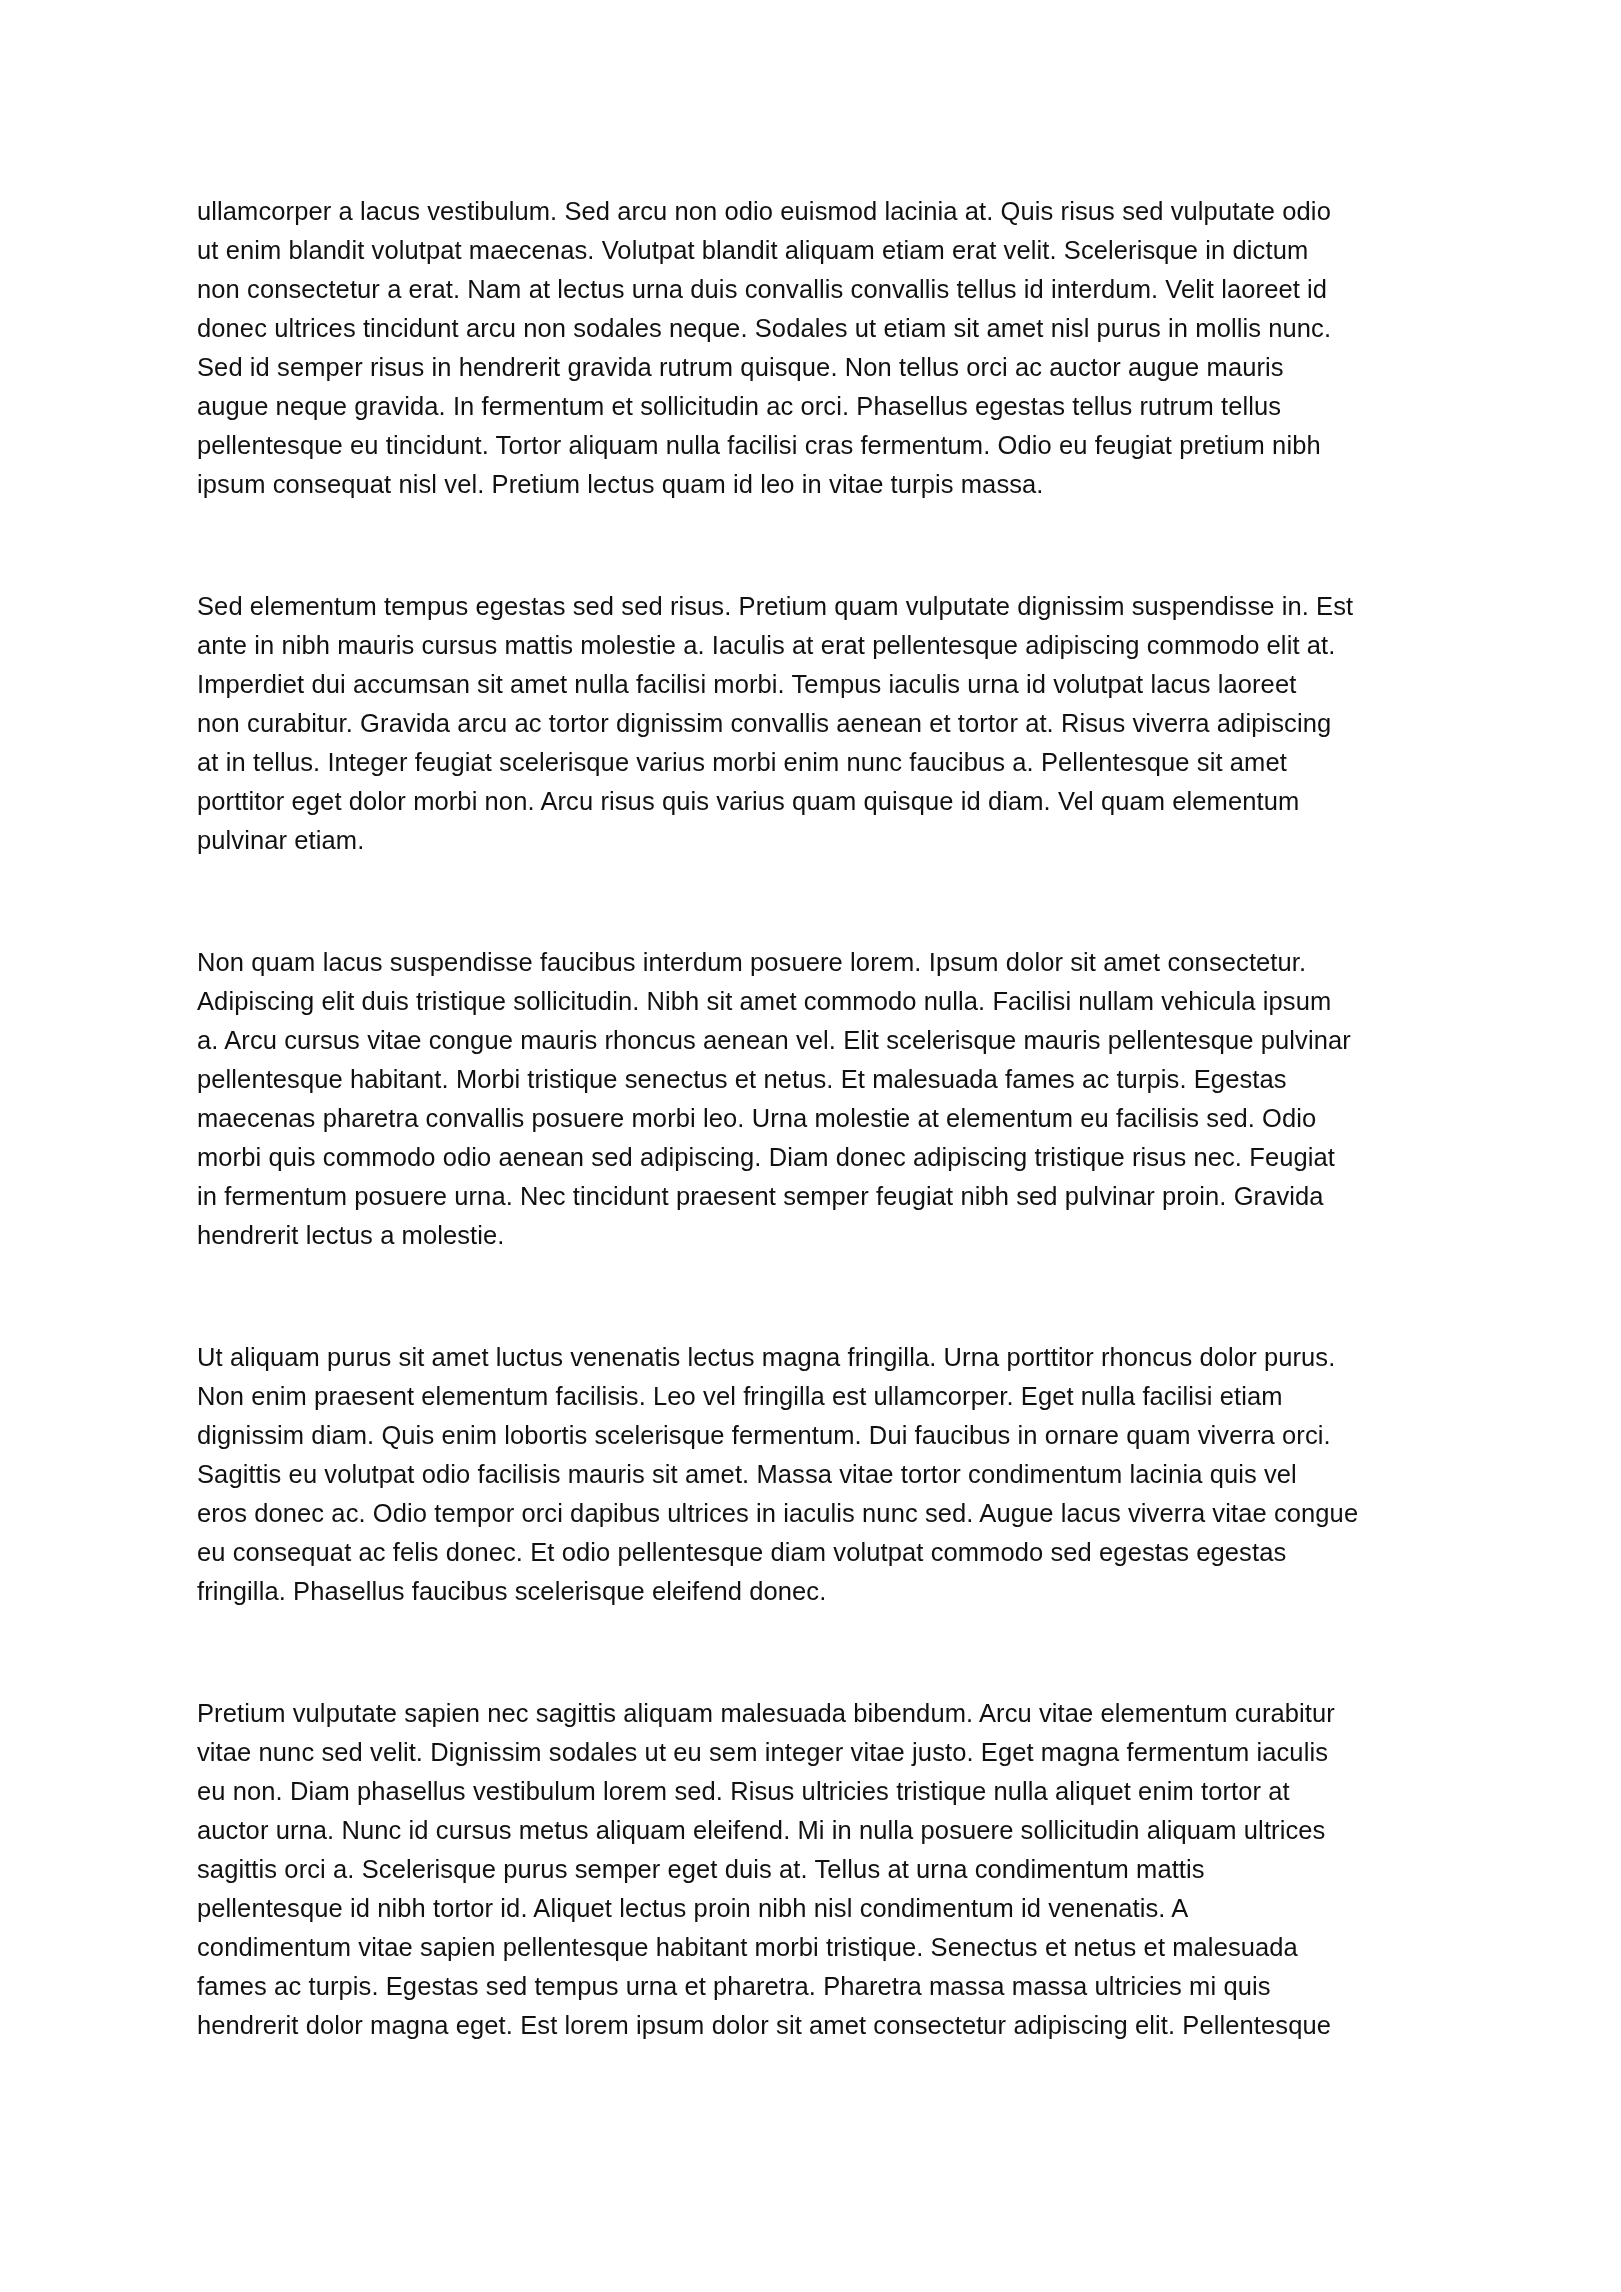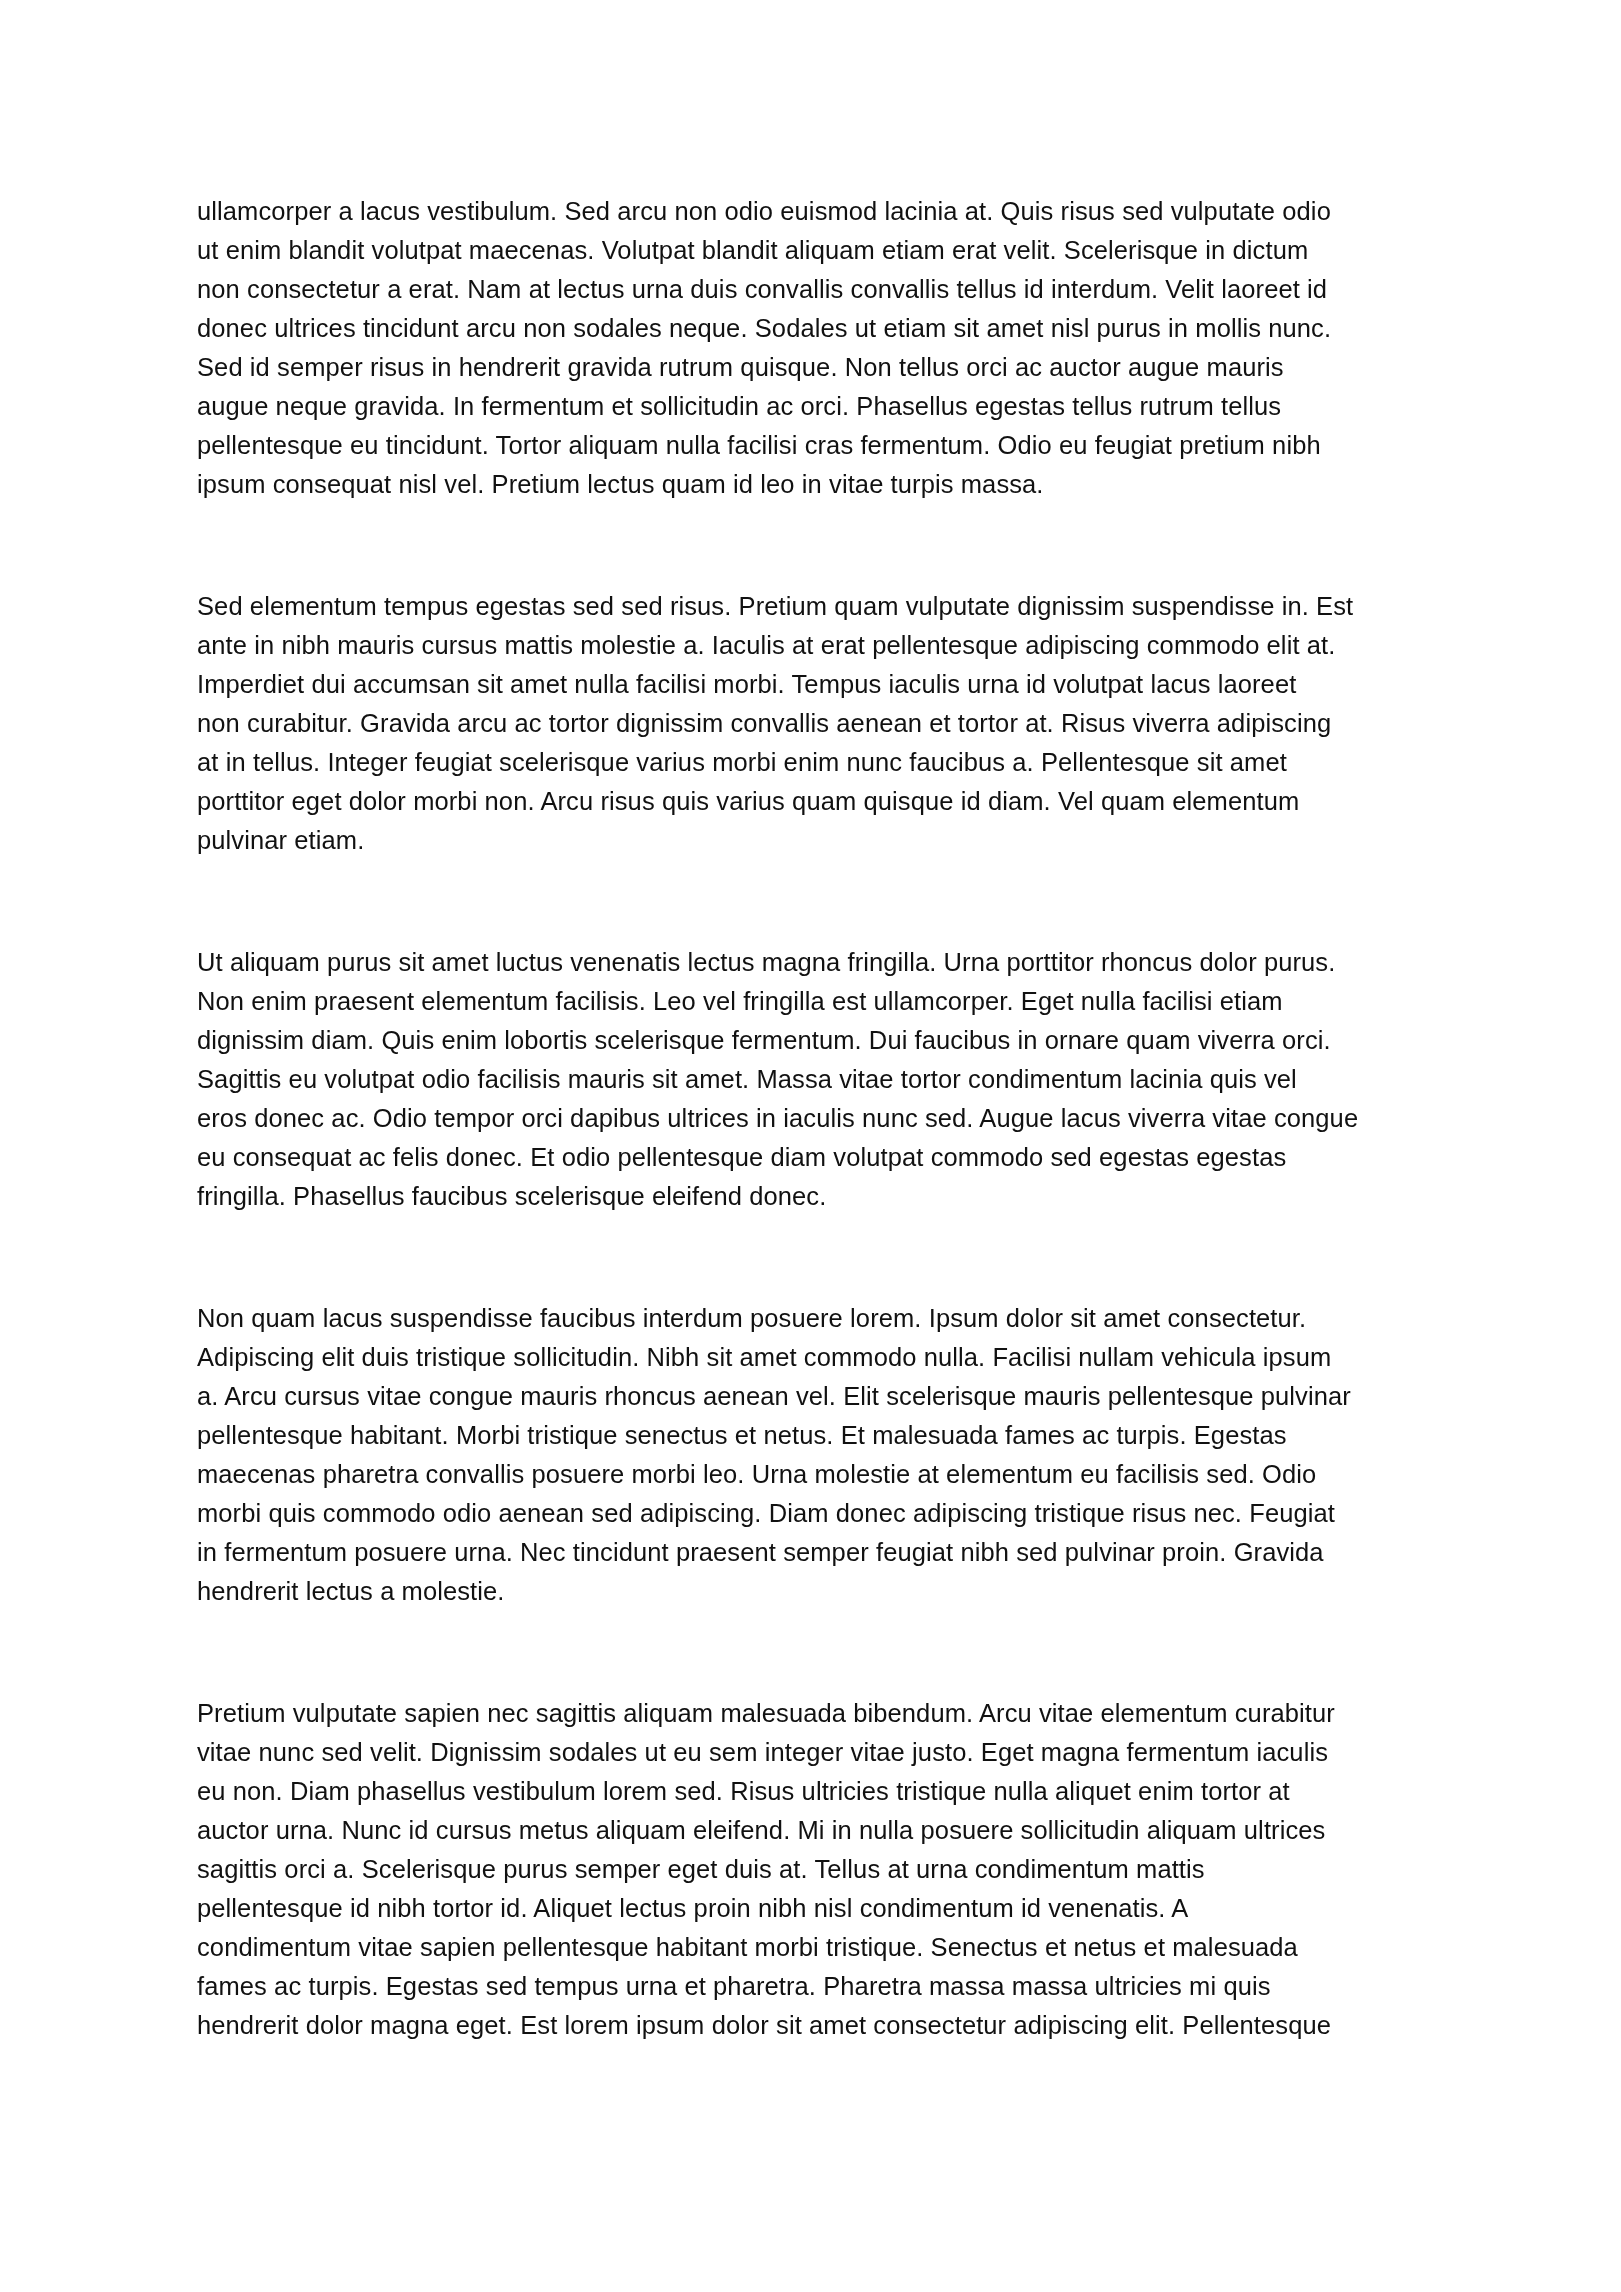--- a/index.html
+++ b/index.html
@@ -40,35 +40,35 @@
 augue neque gravida. In fermentum et sollicitudin ac orci. Phasellus egestas tellus rutrum tellus
 pellentesque eu tincidunt. Tortor aliquam nulla facilisi cras fermentum. Odio eu feugiat pretium nibh
 ipsum consequat nisl vel. Pretium lectus quam id leo in vitae turpis massa.</p>
     <p>Sed elementum tempus egestas sed sed risus. Pretium quam vulputate dignissim suspendisse in. Est
 ante in nibh mauris cursus mattis molestie a. Iaculis at erat pellentesque adipiscing commodo elit at.
 Imperdiet dui accumsan sit amet nulla facilisi morbi. Tempus iaculis urna id volutpat lacus laoreet
 non curabitur. Gravida arcu ac tortor dignissim convallis aenean et tortor at. Risus viverra adipiscing
 at in tellus. Integer feugiat scelerisque varius morbi enim nunc faucibus a. Pellentesque sit amet
 porttitor eget dolor morbi non. Arcu risus quis varius quam quisque id diam. Vel quam elementum
 pulvinar etiam.</p>
-    <p>Ut aliquam purus sit amet luctus venenatis lectus magna fringilla. Urna porttitor rhoncus dolor purus.
-Non enim praesent elementum facilisis. Leo vel fringilla est ullamcorper. Eget nulla facilisi etiam
-dignissim diam. Quis enim lobortis scelerisque fermentum. Dui faucibus in ornare quam viverra orci.
-Sagittis eu volutpat odio facilisis mauris sit amet. Massa vitae tortor condimentum lacinia quis vel
-eros donec ac. Odio tempor orci dapibus ultrices in iaculis nunc sed. Augue lacus viverra vitae congue
-eu consequat ac felis donec. Et odio pellentesque diam volutpat commodo sed egestas egestas
-fringilla. Phasellus faucibus scelerisque eleifend donec.</p>
     <p>Non quam lacus suspendisse faucibus interdum posuere lorem. Ipsum dolor sit amet consectetur.
 Adipiscing elit duis tristique sollicitudin. Nibh sit amet commodo nulla. Facilisi nullam vehicula ipsum
 a. Arcu cursus vitae congue mauris rhoncus aenean vel. Elit scelerisque mauris pellentesque pulvinar
 pellentesque habitant. Morbi tristique senectus et netus. Et malesuada fames ac turpis. Egestas
 maecenas pharetra convallis posuere morbi leo. Urna molestie at elementum eu facilisis sed. Odio
 morbi quis commodo odio aenean sed adipiscing. Diam donec adipiscing tristique risus nec. Feugiat
 in fermentum posuere urna. Nec tincidunt praesent semper feugiat nibh sed pulvinar proin. Gravida
 hendrerit lectus a molestie.</p>
+    <p>Ut aliquam purus sit amet luctus venenatis lectus magna fringilla. Urna porttitor rhoncus dolor purus.
+Non enim praesent elementum facilisis. Leo vel fringilla est ullamcorper. Eget nulla facilisi etiam
+dignissim diam. Quis enim lobortis scelerisque fermentum. Dui faucibus in ornare quam viverra orci.
+Sagittis eu volutpat odio facilisis mauris sit amet. Massa vitae tortor condimentum lacinia quis vel
+eros donec ac. Odio tempor orci dapibus ultrices in iaculis nunc sed. Augue lacus viverra vitae congue
+eu consequat ac felis donec. Et odio pellentesque diam volutpat commodo sed egestas egestas
+fringilla. Phasellus faucibus scelerisque eleifend donec.</p>
     <p>Pretium vulputate sapien nec sagittis aliquam malesuada bibendum. Arcu vitae elementum curabitur
 vitae nunc sed velit. Dignissim sodales ut eu sem integer vitae justo. Eget magna fermentum iaculis
 eu non. Diam phasellus vestibulum lorem sed. Risus ultricies tristique nulla aliquet enim tortor at
 auctor urna. Nunc id cursus metus aliquam eleifend. Mi in nulla posuere sollicitudin aliquam ultrices
 sagittis orci a. Scelerisque purus semper eget duis at. Tellus at urna condimentum mattis
 pellentesque id nibh tortor id. Aliquet lectus proin nibh nisl condimentum id venenatis. A
 condimentum vitae sapien pellentesque habitant morbi tristique. Senectus et netus et malesuada
 fames ac turpis. Egestas sed tempus urna et pharetra. Pharetra massa massa ultricies mi quis
 hendrerit dolor magna eget. Est lorem ipsum dolor sit amet consectetur adipiscing elit. Pellentesque</p>
   </div>

